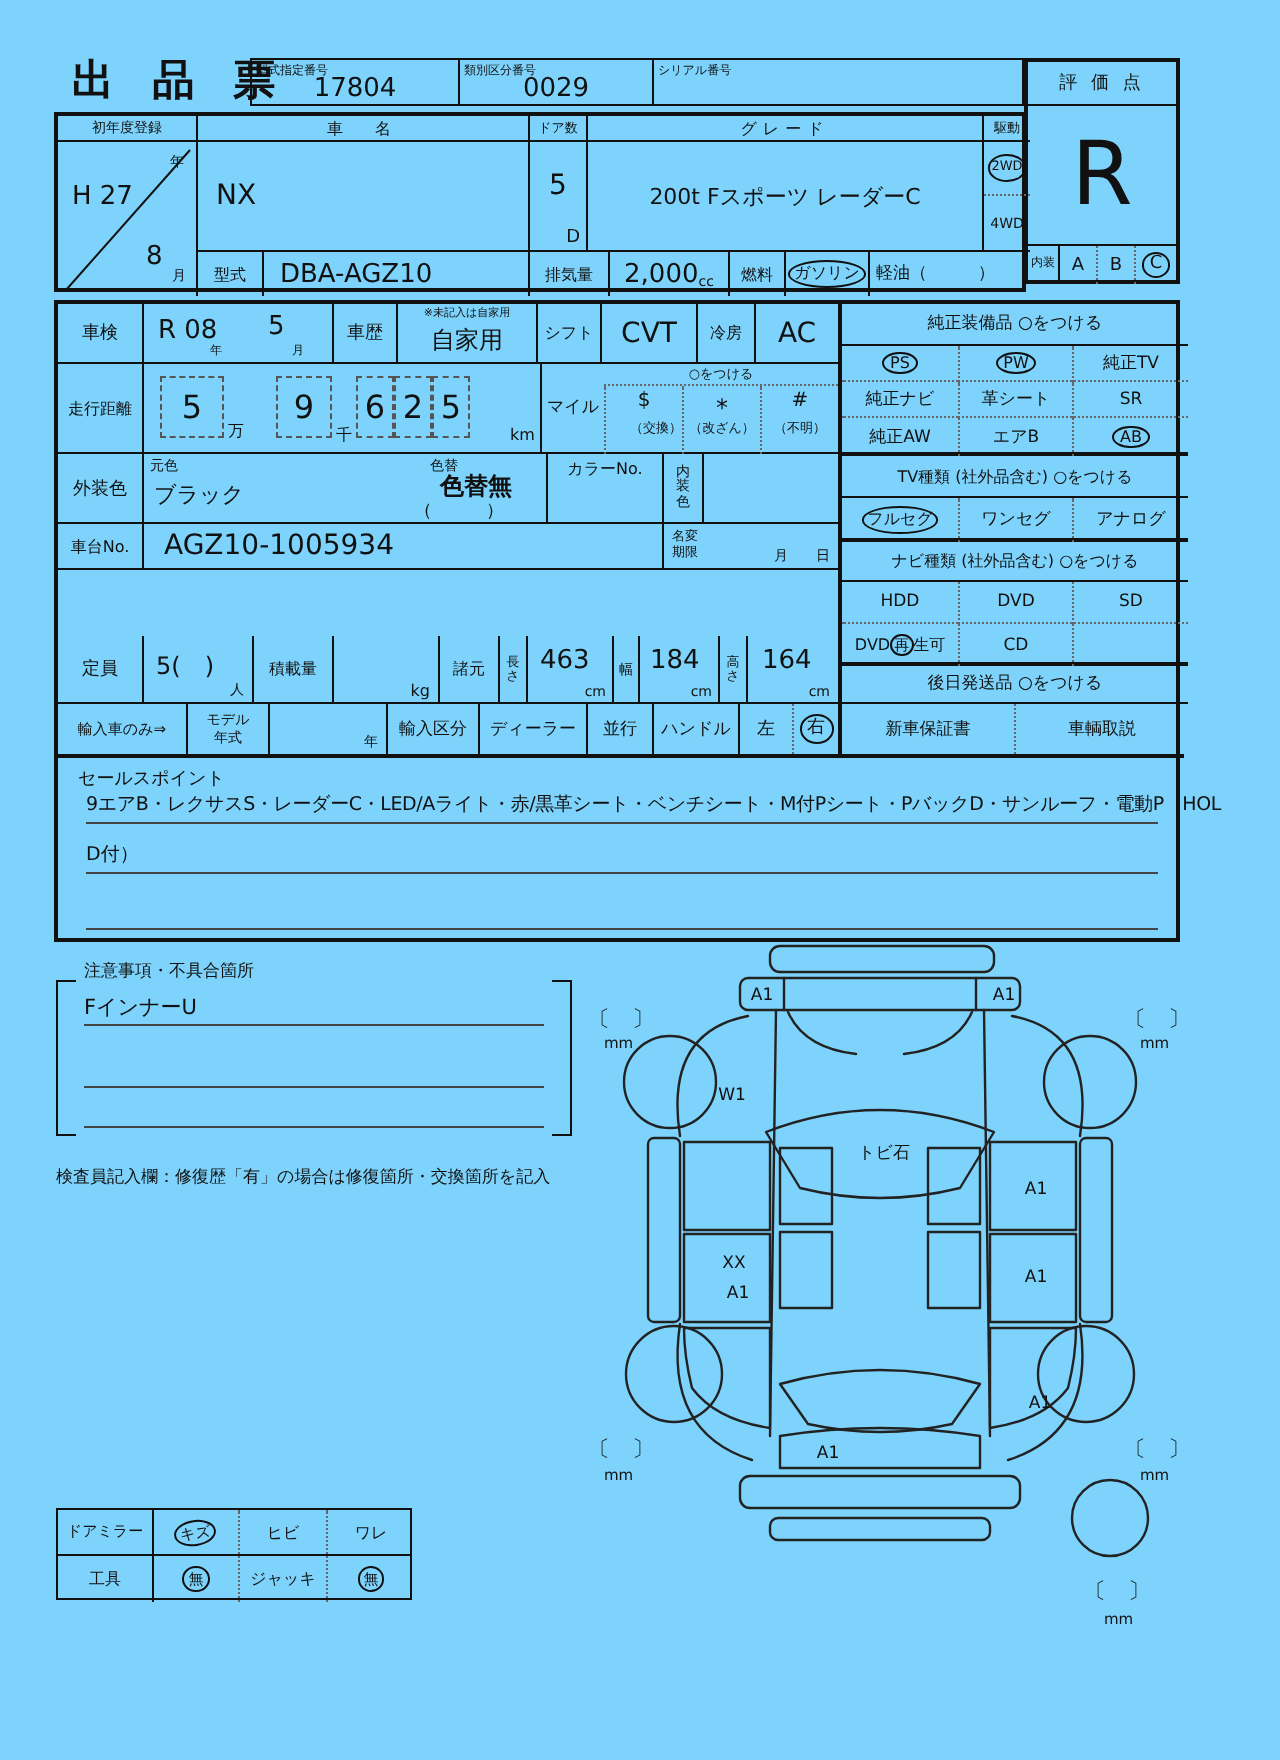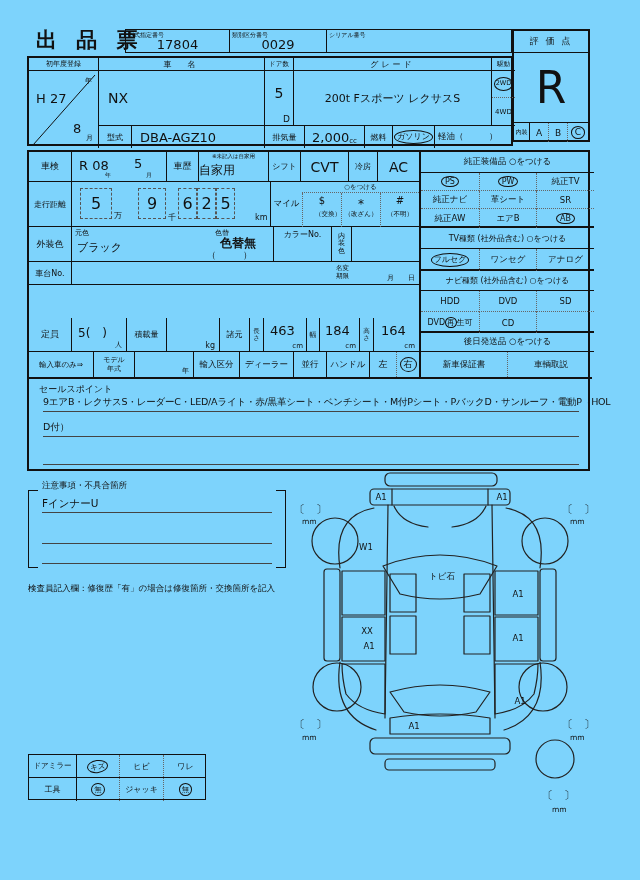--- a/index.html
+++ b/index.html
@@ -76,21 +76,21 @@
     </div>
 
     <div class="a br bb cs" style="left:70px;top:13px;width:166px;height:55px;padding-left:9px">
       <span style="font-size:14px">NX</span>
     </div>
     <div class="a br bb" style="left:236px;top:13px;width:29px;height:55px">
       <span class="a" style="left:0;top:14px;width:100%;text-align:center;font-size:14px">5</span>
       <span class="a" style="right:3px;bottom:1px;font-size:9px">D</span>
     </div>
     <div class="a br bb c" style="left:265px;top:13px;width:198px;height:55px">
-      <span style="font-size:11px">200t Fスポーツ レクサスS</span>
+      <span style="font-size:11px">200t Fスポーツ レーダーC</span>
     </div>
     <div class="a bbd c" style="left:463px;top:13px;width:23px;height:27px">
       <span class="cir" style="font-size:6.5px;padding:2px 1px">2WD</span>
     </div>
     <div class="a bb c" style="left:463px;top:40px;width:23px;height:28px">
       <span style="font-size:7px">4WD</span>
     </div>
 
     <div class="a br c" style="left:70px;top:68px;width:33px;height:22px;font-size:8px">型式</div>
     <div class="a br cs" style="left:103px;top:68px;width:133px;height:22px;padding-left:8px">
@@ -117,21 +117,21 @@
       <div class="a br c" style="left:0;top:0;width:43px;height:100%;font-size:9px">車検</div>
       <div class="a br" style="left:43px;top:0;width:95px;height:100%">
         <span class="a" style="left:7px;top:6px;font-size:13px">R 08</span>
         <span class="a" style="left:33px;top:19px;font-size:6px">年</span>
         <span class="a" style="left:62px;top:4px;font-size:13px">5</span>
         <span class="a" style="left:74px;top:19px;font-size:6px">月</span>
       </div>
       <div class="a br c" style="left:138px;top:0;width:32px;height:100%;font-size:9px">車歴</div>
       <div class="a br" style="left:170px;top:0;width:70px;height:100%">
         <span class="a" style="left:0;top:1px;width:100%;text-align:center;font-size:5.5px">※未記入は自家用</span>
-        <span class="a" style="left:0;top:10px;width:100%;font-size:12px">自家用</span>
+        <span class="a" style="left:0;top:10px;width:100%;text-align:center;font-size:12px">自家用</span>
       </div>
       <div class="a br c" style="left:240px;top:0;width:32px;height:100%;font-size:8px">シフト</div>
       <div class="a br c" style="left:272px;top:0;width:48px;height:100%;font-size:14px">CVT</div>
       <div class="a br c" style="left:320px;top:0;width:29px;height:100%;font-size:8px">冷房</div>
       <div class="a c" style="left:349px;top:0;width:41px;height:100%;font-size:14px">AC</div>
     </div>
 
     <div class="a bb" style="left:0;top:30px;width:390px;height:45px">
       <div class="a br c" style="left:0;top:0;width:43px;height:100%;font-size:8px">走行距離</div>
       <div class="a br" style="left:43px;top:0;width:199px;height:100%">
@@ -171,20 +171,23 @@
       </div>
       <div class="a br" style="left:245px;top:0;width:58px;height:100%">
         <span class="a" style="left:0;top:2px;width:100%;text-align:center;font-size:8px">カラーNo.</span>
       </div>
       <div class="a br c vt" style="left:303px;top:0;width:20px;height:100%;font-size:7px;padding:0 5px">内装色</div>
       <div class="a" style="left:323px;top:0;width:67px;height:100%"></div>
     </div>
 
     <div class="a bb" style="left:0;top:110px;width:390px;height:23px">
       <div class="a br c" style="left:0;top:0;width:43px;height:100%;font-size:8px">車台No.</div>
+      <div class="a br cs" style="left:43px;top:0;width:260px;height:100%;padding-left:10px">
+        <span style="font-size:14px">AGZ10-1005934</span>
+      </div>
       <div class="a" style="left:303px;top:0;width:30px;height:100%;font-size:6.5px;line-height:1.3;padding:2px 0 0 4px">
         <div>名変</div>
         <div>期限</div>
       </div>
       <div class="a" style="left:333px;top:0;width:57px;height:100%">
         <span class="a" style="right:4px;bottom:1px;font-size:7px">月　　日</span>
       </div>
     </div>
 
 

